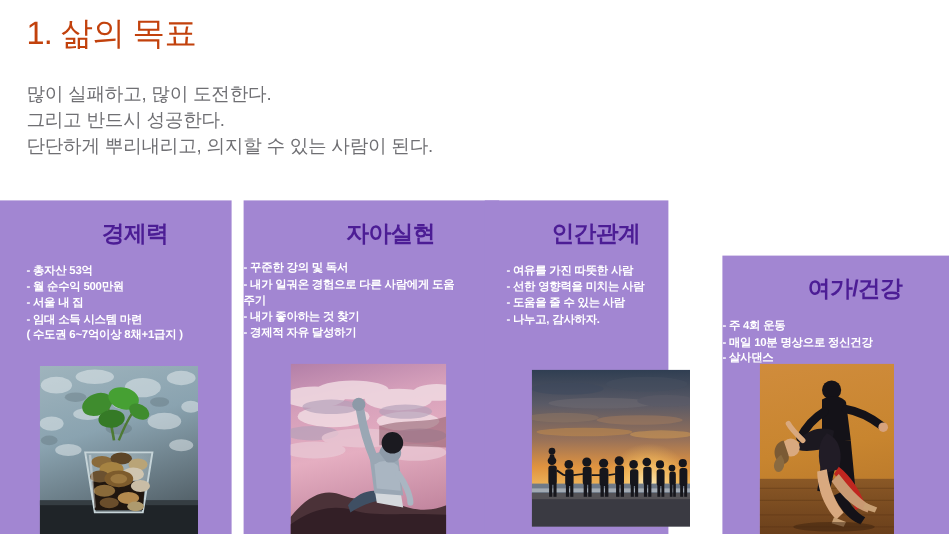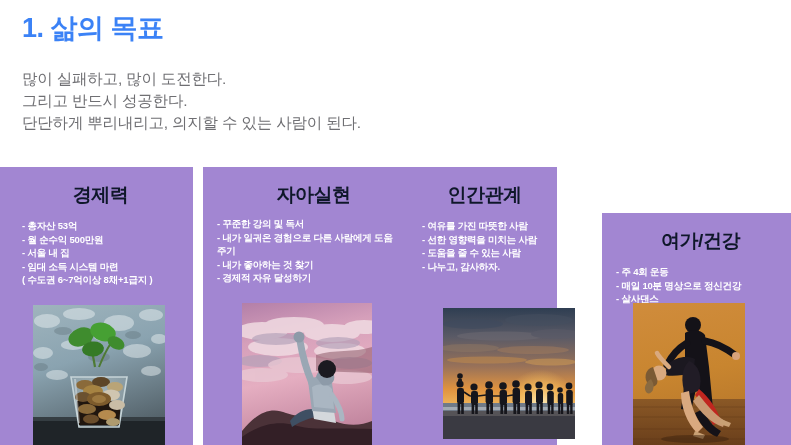--- a/index.html
+++ b/index.html
@@ -21,22 +21,22 @@
     left: 0; top: 0;
     width: 791px;
     height: 167px;
     background: #ffffff;
   }
   #page-title {
     position: absolute;
     left: 22px;
     top: 10px;
     font-size: 27px;
-    font-weight: bold;
-    color: #3b82f6;
+    font-weight: normal;
+    color: #c2410c;
     letter-spacing: -0.5px;
     white-space: nowrap;
   }
   #subtitle-block {
     position: absolute;
     left: 22px;
     top: 68px;
     font-size: 15.5px;
     font-weight: normal;
     color: #6f6f73;
@@ -62,43 +62,43 @@
     overflow: hidden;
   }
   .card-0 { left: 0px;   width: 193px; }
   .card-1 { left: 203px; width: 213px; }
   .card-2 { left: 404px; width: 153px; }
   .card-3 { left: 602px; width: 189px; margin-top: 46px; }
 
   .card-heading {
     position: absolute;
     top: 15px;
-    left: 4px;
+    left: 16px;
     width: 100%;
     text-align: center;
     font-size: 19px;
     font-weight: bold;
-    color: #0f172a;
+    color: #4c1d95;
     letter-spacing: -0.5px;
   }
   .card-bullets {
     position: absolute;
     top: 52px;
     left: 0;
     width: 100%;
     color: #ffffff;
     font-size: 9.5px;
     font-weight: bold;
     line-height: 13.5px;
     letter-spacing: -0.2px;
   }
   .card-0 .card-bullets { padding-left: 22px; width: 171px; }
-  .card-1 .card-bullets { padding-left: 14px; width: 177px; top: 50px; }
+  .card-1 .card-bullets { padding-left: 0; width: 177px; top: 50px; }
   .card-2 .card-bullets { padding-left: 18px; width: 171px; top: 52px; }
-  .card-3 .card-bullets { padding-left: 14px; width: 175px; top: 52px; }
+  .card-3 .card-bullets { width: 175px; top: 52px; }
   .bullet-line { white-space: nowrap; }
   .bullet-line.wrap { white-space: normal; }
 
   
   .photo {
     position: absolute;
     overflow: hidden;
     border: 0;
   }
   .photo-0 { left: 33px;  top: 305px; width: 132px; height: 140px; }

